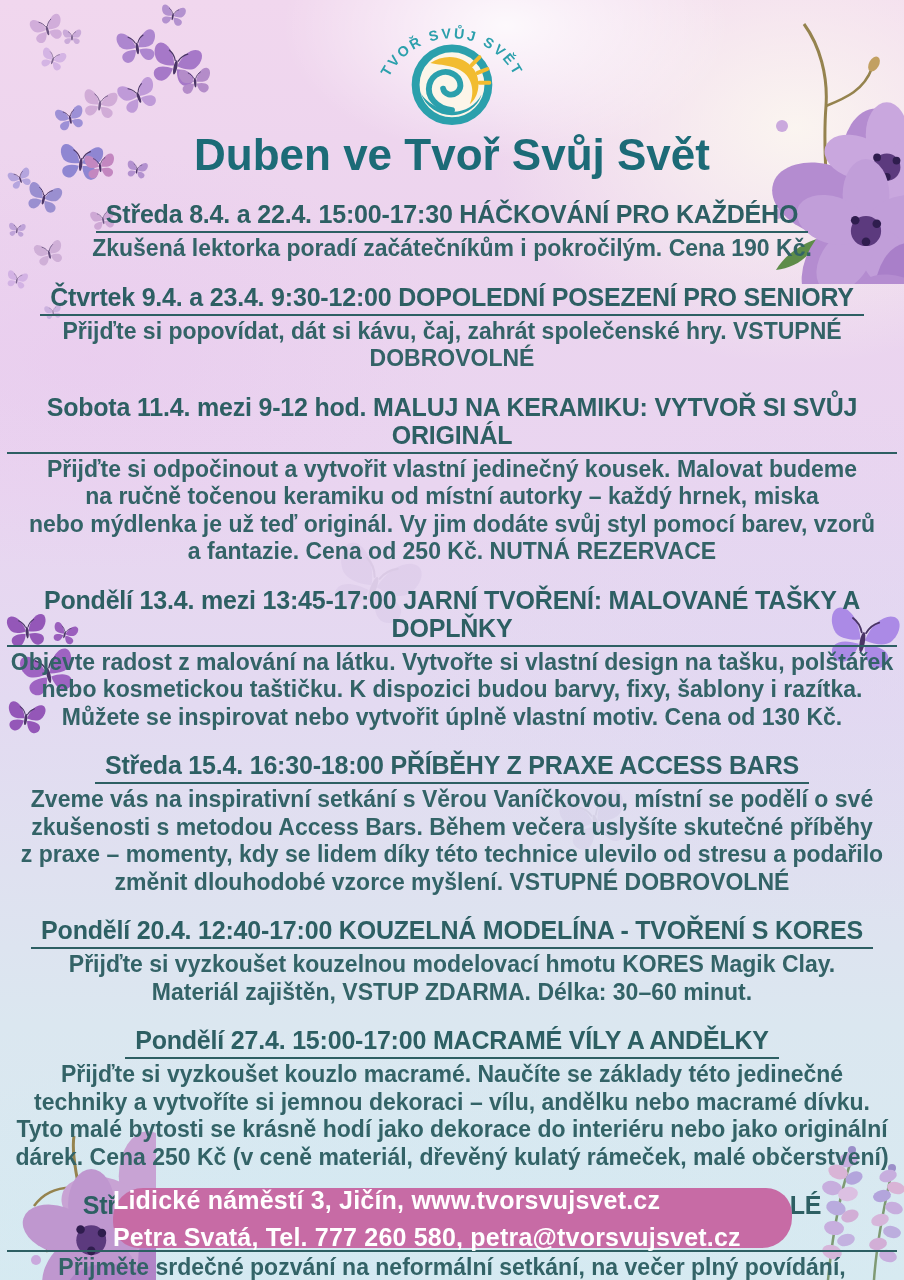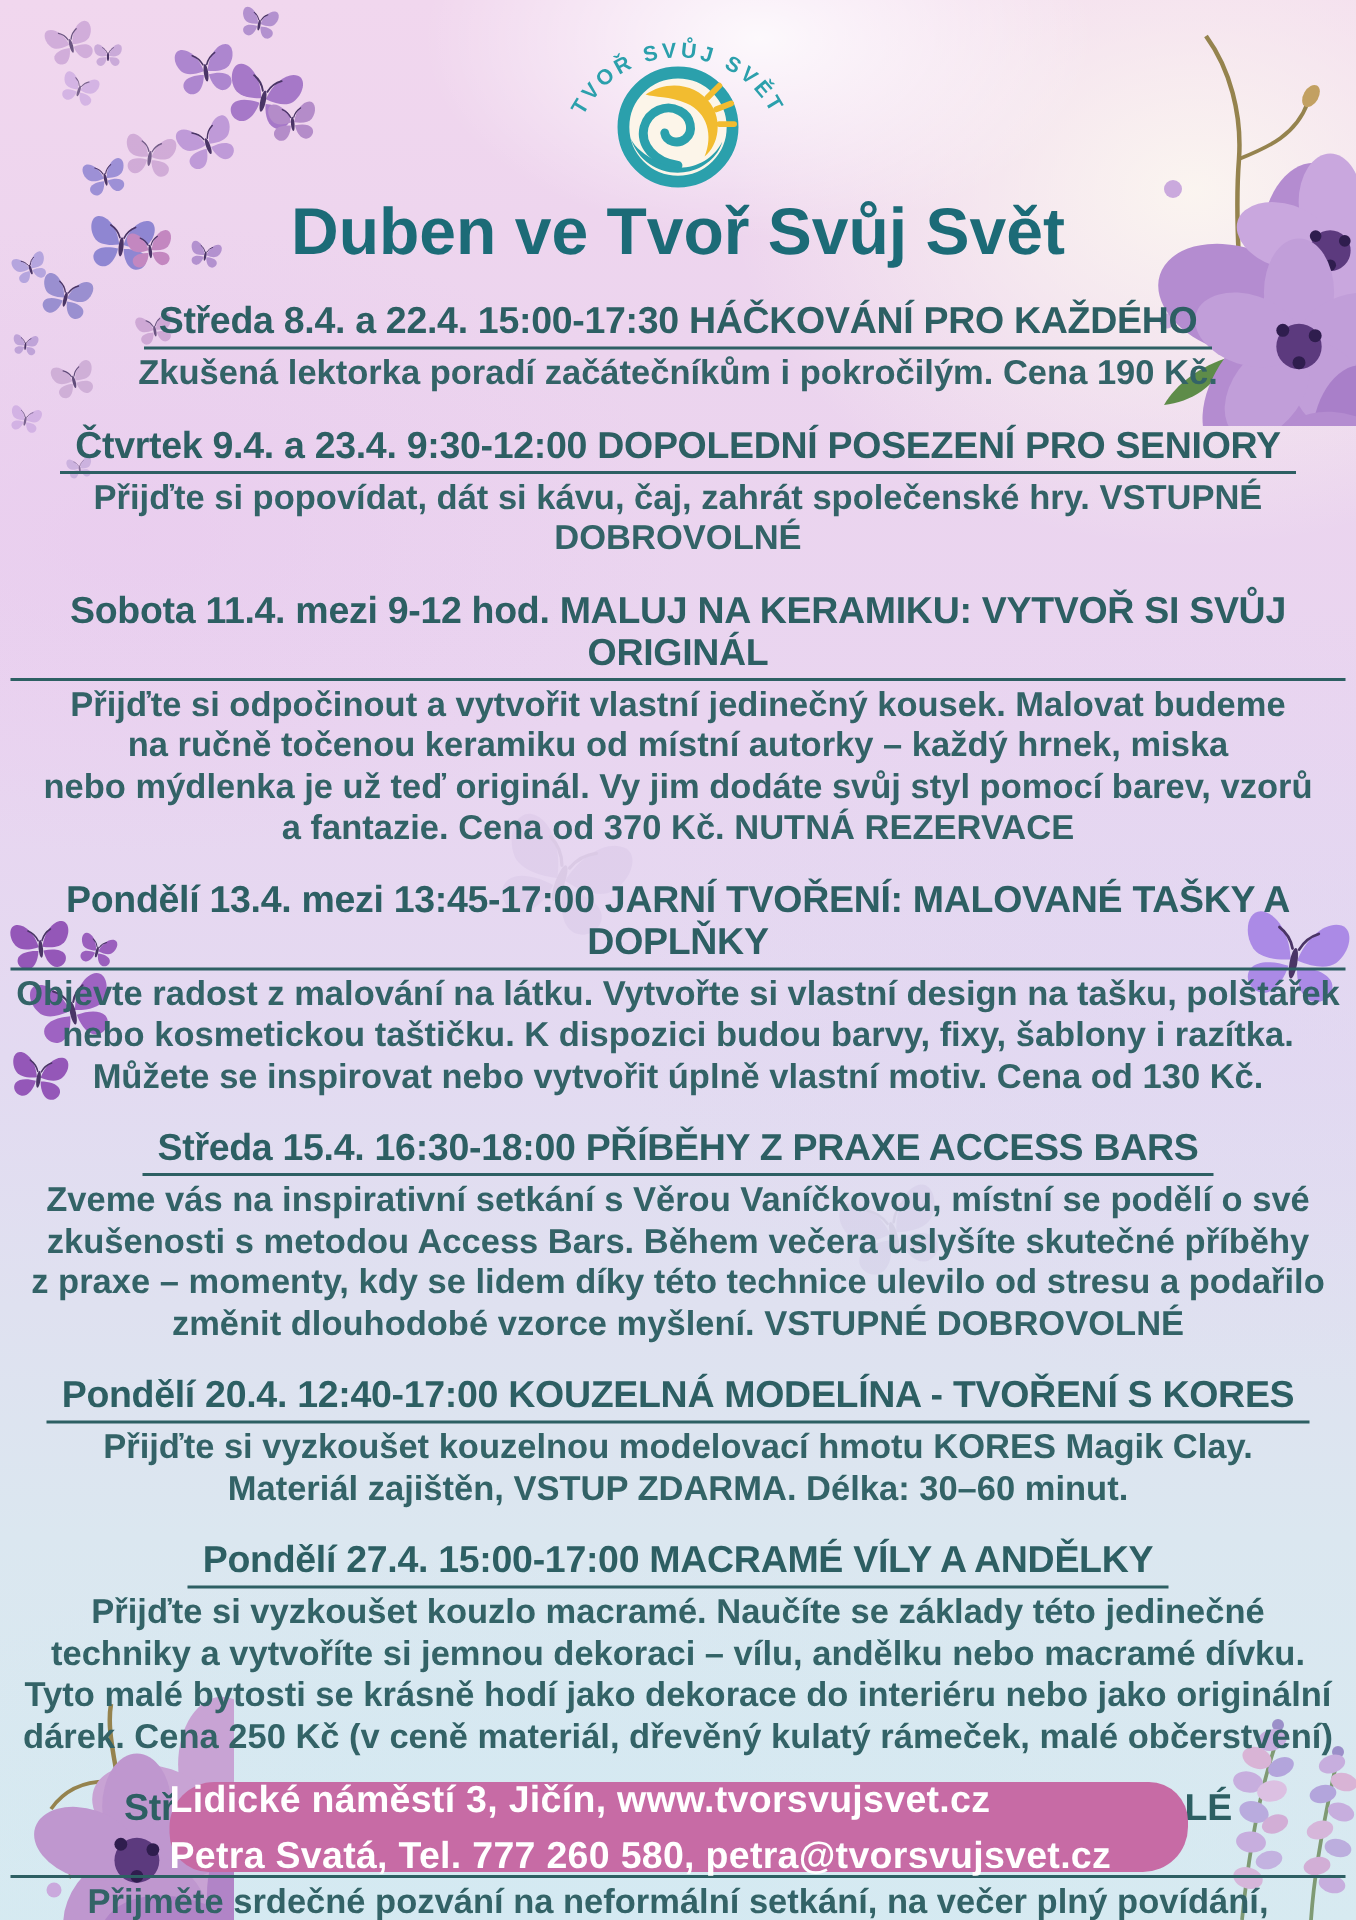--- a/index.html
+++ b/index.html
@@ -228,21 +228,21 @@
     <section class="event">
       <h2>Čtvrtek  9.4.  a  23.4.  9:30-12:00   DOPOLEDNÍ POSEZENÍ PRO SENIORY</h2>
       <p>Přijďte si popovídat, dát si kávu, čaj, zahrát společenské hry. VSTUPNÉ DOBROVOLNÉ</p>
     </section>
 
     <section class="event">
       <h2>Sobota 11.4. mezi 9-12 hod. MALUJ NA KERAMIKU: VYTVOŘ SI SVŮJ ORIGINÁL</h2>
       <p>Přijďte si odpočinout a vytvořit vlastní jedinečný kousek. Malovat budeme
 na ručně točenou keramiku od místní autorky – každý hrnek, miska
 nebo mýdlenka je už teď originál. Vy jim dodáte svůj styl pomocí barev, vzorů
-a fantazie.  Cena od 370 Kč. NUTNÁ REZERVACE</p>
+a fantazie.  Cena od 250 Kč. NUTNÁ REZERVACE</p>
     </section>
 
     <section class="event">
       <h2>Pondělí 13.4.  mezi 13:45-17:00  JARNÍ TVOŘENÍ: MALOVANÉ TAŠKY A DOPLŇKY</h2>
       <p>Objevte radost z malování na látku. Vytvořte si vlastní design na tašku, polštářek
 nebo kosmetickou taštičku. K dispozici budou barvy, fixy, šablony i razítka.
 Můžete se inspirovat nebo vytvořit úplně vlastní motiv.  Cena od 130 Kč.</p>
     </section>
 
     <section class="event">

